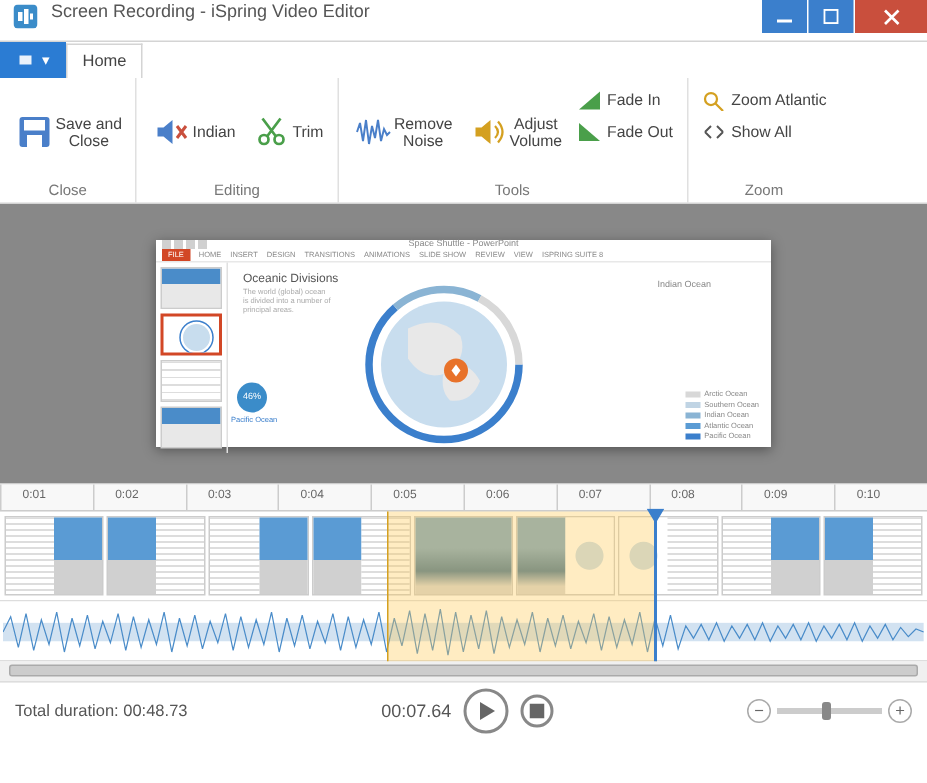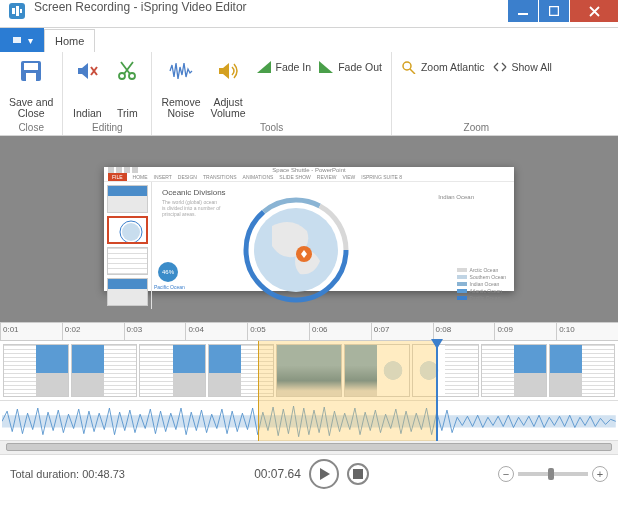--- a/index.html
+++ b/index.html
@@ -12,50 +12,50 @@
 .winbtn.min { background: #3b7fcc; }
 .winbtn.max { background: #3b7fcc; margin-left: 1px; }
 .winbtn.close { background: #c94f3d; margin-left: 1px; width: 48px; }
 .tabrow { height: 24px; display: flex; align-items: flex-end; background: #fff; }
 .filetab { width: 44px; height: 24px; background: #2b7cd3; color: #fff; display: flex; align-items: center; justify-content: center; font-size: 10px; }
 .hometab { height: 23px; padding: 0 10px; border: 1px solid #d4d4d4; border-bottom: none; background: #fff; display: flex; align-items: center; color: #444; font-size: 11px; }
 .ribbon { height: 84px; border-bottom: 1px solid #d4d4d4; display: flex; background: #fff; }
 .rgroup { border-right: 1px solid #e0e0e0; padding: 3px 6px 2px; display: flex; flex-direction: column; }
 .rgroup .btns { display: flex; gap: 4px; flex: 1; }
 .rgroup .glabel { text-align: center; font-size: 10px; color: #777; margin-top: 1px; }
-.bigbtn { display: flex; flex-direction: column; align-items: center; justify-content: space-between; padding: 2px 3px; min-width: 36px; cursor: pointer; }
+.bigbtn { display: flex; flex-direction: row; align-items: center; justify-content: center; padding: 2px 3px; min-width: 36px; cursor: pointer; }
 .bigbtn .ic { width: 28px; height: 28px; display: flex; align-items: center; justify-content: center; }
 .bigbtn .lbl { font-size: 10.5px; color: #444; text-align: center; line-height: 11px; margin-top: 1px; }
 .smallbtn { display: flex; align-items: center; gap: 4px; padding: 1px 3px; cursor: pointer; height: 20px; }
 .smallbtn .ic { width: 16px; height: 16px; display: flex; align-items: center; justify-content: center; }
 .smallbtn .lbl { font-size: 10.5px; color: #444; }
-.smallstack { display: flex; flex-direction: row; gap: 1px; justify-content: flex-start; padding-top: 2px; }
+.smallstack { display: flex; flex-direction: column; gap: 1px; justify-content: flex-start; padding-top: 2px; }
 .preview { height: 186px; background: #888; display: flex; align-items: center; justify-content: center; position: relative; }
-.pptwin { width: 410px; height: 124px; background: #fff; box-shadow: 0 2px 8px rgba(0,0,0,0.4); display: flex; flex-direction: column; }
+.pptwin { width: 410px; height: 138px; background: #fff; box-shadow: 0 2px 8px rgba(0,0,0,0.4); display: flex; flex-direction: column; }
 .ppt-title { height: 12px; background: #fff; display: flex; align-items: center; justify-content: center; font-size: 6px; color: #888; position: relative; }
 .ppt-qat { position: absolute; left: 4px; display: flex; gap: 2px; }
 .ppt-qat span { width: 6px; height: 6px; background: #d0d0d0; }
 .ppt-tabs { height: 12px; display: flex; align-items: center; gap: 6px; padding: 0 4px; font-size: 5px; color: #888; border-bottom: 1px solid #e8e8e8; }
 .ppt-tabs .file { background: #d24726; color: #fff; padding: 1px 4px; }
 .ppt-body { flex: 1; display: flex; }
 .ppt-thumbs { width: 48px; border-right: 1px solid #e0e0e0; padding: 3px; display: flex; flex-direction: column; gap: 3px; }
 .ppt-thumb { height: 28px; border: 1px solid #ccc; background: linear-gradient(180deg, #4a8cc9 40%, #e8e8e8 40%); position: relative; }
 .ppt-thumb.sel { border: 2px solid #d24726; }
 .ppt-thumb.two { background: #fff; }
 .ppt-slide { flex: 1; padding: 6px 10px; position: relative; }
 .ppt-slide h3 { font-size: 8px; color: #555; font-weight: normal; }
 .ppt-slide .sub { font-size: 5px; color: #aaa; margin-top: 2px; line-height: 6px; width: 60px; }
 .globe { position: absolute; left: 90px; top: 14px; width: 108px; height: 108px; }
 .legend { position: absolute; right: 8px; bottom: 8px; display: flex; flex-direction: column; gap: 1px; }
 .legend div { display: flex; align-items: center; gap: 3px; font-size: 5px; color: #888; }
 .legend .sw { width: 10px; height: 4px; }
 .badge { position: absolute; width: 20px; height: 20px; border-radius: 50%; background: #3b8cc9; color: #fff; font-size: 6px; display: flex; align-items: center; justify-content: center; }
 .timeline-area { border-top: 1px solid #ccc; }
 .ruler { height: 18px; border-bottom: 1px solid #ccc; display: flex; position: relative; background: #f8f8f8; }
-.ruler .tick { flex: 1; border-left: 1px solid #ccc; font-size: 8px; color: #666; padding-left: 2px; padding-top: 2px; position: relative; }
+.ruler .tick { flex: 1; border-left: 1px solid #ccc; font-size: 8px; color: #666; padding-left: 14px; padding-top: 2px; position: relative; }
 .selection { position: absolute; left: 258px; width: 180px; top: 0; bottom: 0; background: rgba(255,200,80,0.35); border-left: 1px solid #d4a020; border-right: 1px solid #d4a020; pointer-events: none; }
 .playhead { position: absolute; left: 436px; top: 0; width: 2px; height: 100%; background: #3b7fcc; }
 .playhead::before { content: ''; position: absolute; top: -2px; left: -5px; width: 12px; height: 10px; background: #3b7fcc; clip-path: polygon(0 0, 100% 0, 50% 100%); }
 .thumbs-row { height: 60px; display: flex; gap: 2px; padding: 3px; position: relative; border-bottom: 1px solid #ddd; }
 .tthumb { flex: 1; background: #fff; border: 1px solid #ccc; display: flex; }
 .tthumb .half { flex: 1; }
 .sky { background: linear-gradient(180deg, #5a9bd4 55%, #d0d0d0 55%); }
 .wave { background: linear-gradient(180deg, #7aa8c8 40%, #4a7a9a 70%, #d8d8d8 90%); }
 .chart { background: radial-gradient(circle at 50% 50%, #c8ddee 30%, #fff 32%); }
 .text { background: repeating-linear-gradient(180deg, #ddd 0 1px, #fff 1px 4px); }

